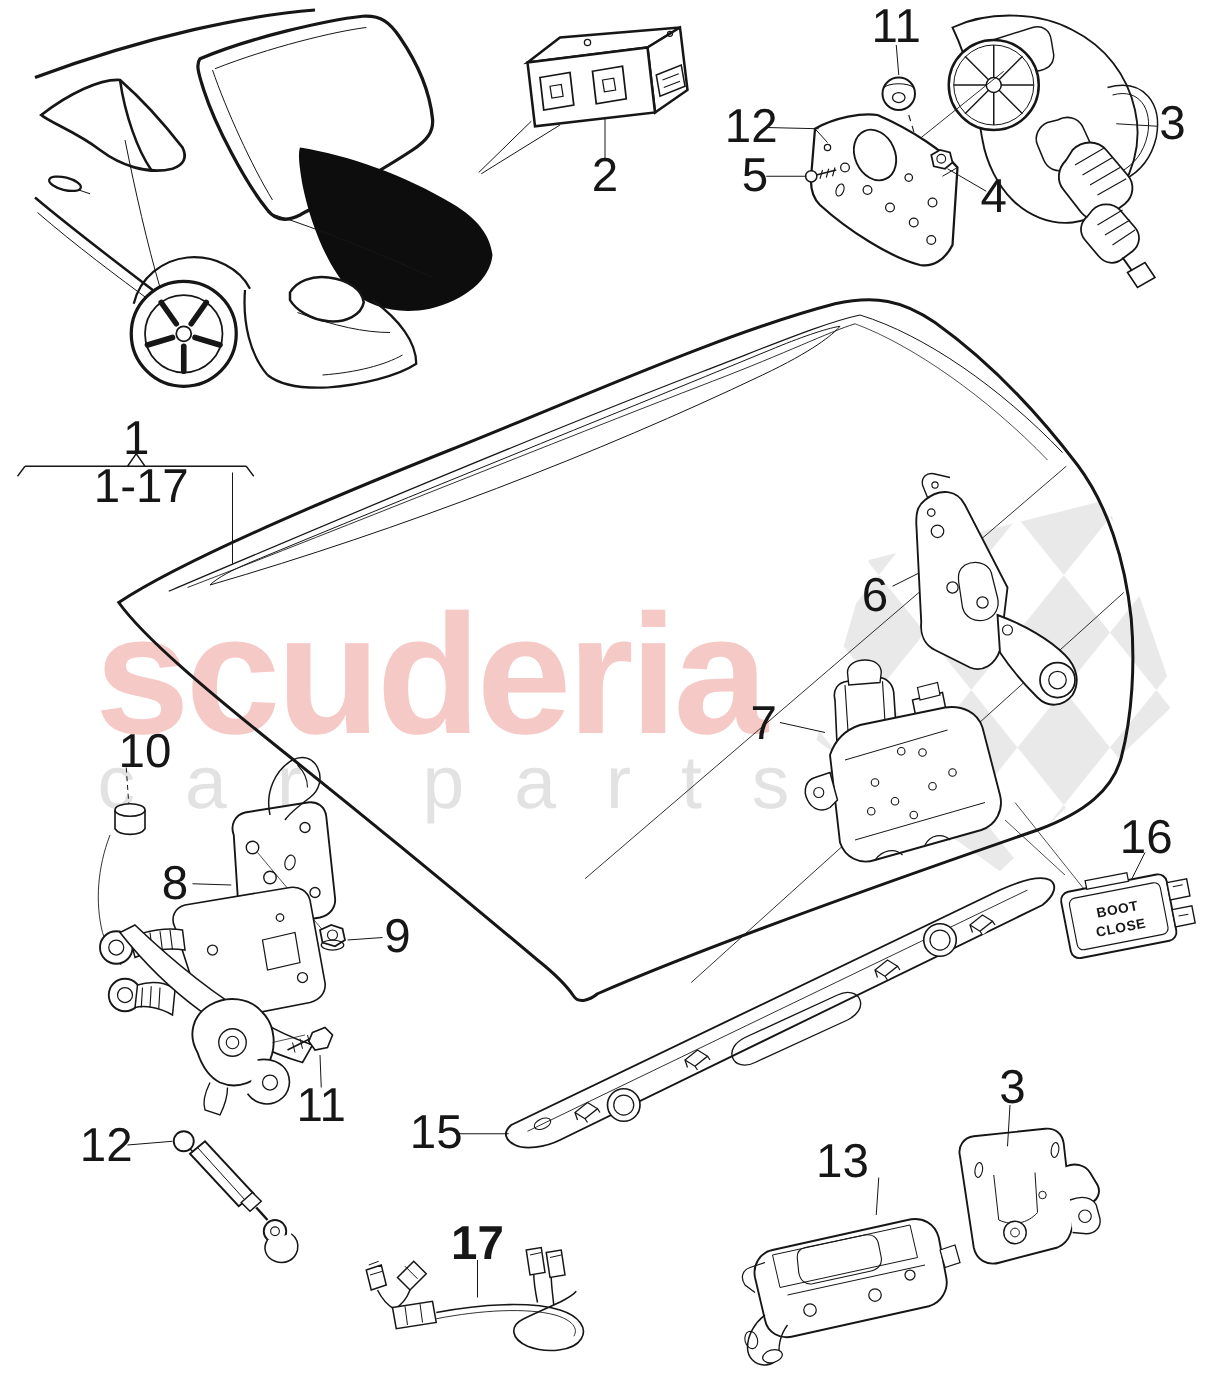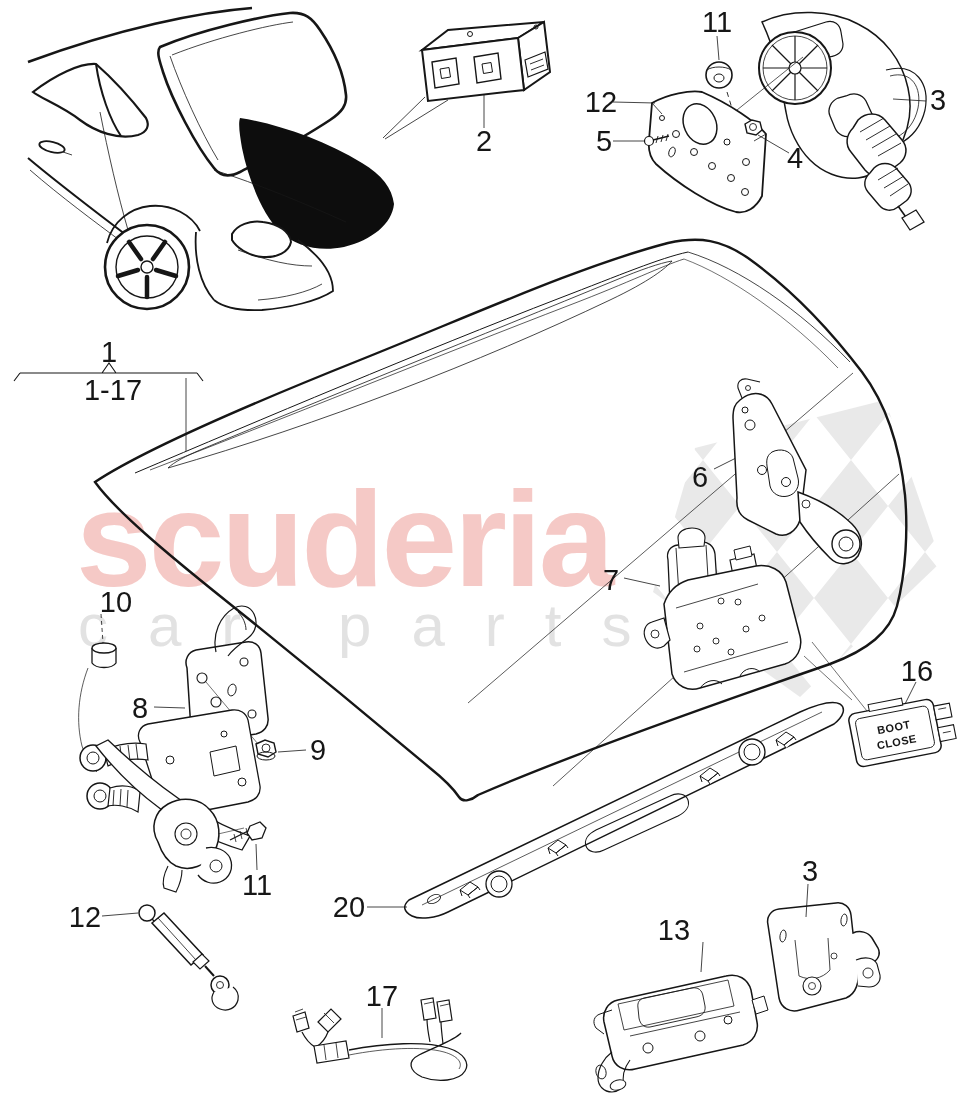--- a/index.html
+++ b/index.html
@@ -1,20 +1,20 @@
 <!DOCTYPE html>
 <html><head>
 <meta charset="utf-8">
 <style>
   html,body{margin:0;padding:0;background:#fff;}
   #scene{position:relative;width:974px;height:1100px;background:#fff;overflow:hidden;
          font-family:"Liberation Sans",sans-serif;}
   #art{position:absolute;left:0;top:0;}
   #labels{position:absolute;left:0;top:0;width:100%;height:100%;pointer-events:none;}
-  .callout{position:absolute;transform:translate(-50%,-50%);font-size:29px;color:#161616;
+  .callout{position:absolute;transform:translate(-50%,-50%);font-size:38px;color:#161616;
            font-family:"Liberation Sans",sans-serif;white-space:nowrap;}
   .k{fill:none;stroke:#161616;}
   .kw{fill:#ffffff;stroke:#161616;}
 </style>
 </head>
 <body>
 
 <div id="scene">
 <svg id="art" width="974" height="1100" viewBox="0 0 974 1100">
 
@@ -430,18 +430,18 @@
       <div class="callout" style="left: 795px; top: 158px;">4</div>
       <div class="callout" style="left: 938px; top: 100px;">3</div>
       <div class="callout" style="left: 700px; top: 477px;">6</div>
       <div class="callout" style="left: 611px; top: 580px;">7</div>
       <div class="callout" style="left: 917px; top: 671px; text-align: right;">16</div>
       <div class="callout" style="left: 100px; top: 602px; margin-left: 16px;">10</div>
       <div class="callout" style="left: 140px; top: 708px;">8</div>
       <div class="callout" style="left: 318px; top: 750px;">9</div>
       <div class="callout" style="left: 257px; top: 885px;">11</div>
       <div class="callout" style="left: 85px; top: 917px;">12</div>
-      <div class="callout" style="left: 349px; top: 907px;">20</div>
-      <div class="callout" style="left: 382px; top: 996px;">17</div>
+      <div class="callout" style="left: 349px; top: 907px;">15</div>
+      <div class="callout" style="left: 382px; top: 996px; font-weight: bold;">17</div>
       <div class="callout" style="left: 674px; top: 930px;">13</div>
       <div class="callout" style="left: 810px; top: 871px;">3</div>
     </div>
 </div>
 
 </body></html>

